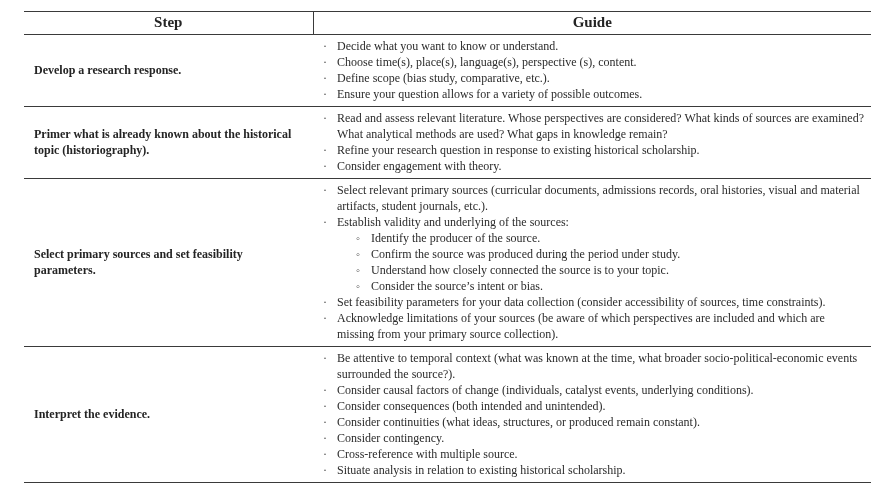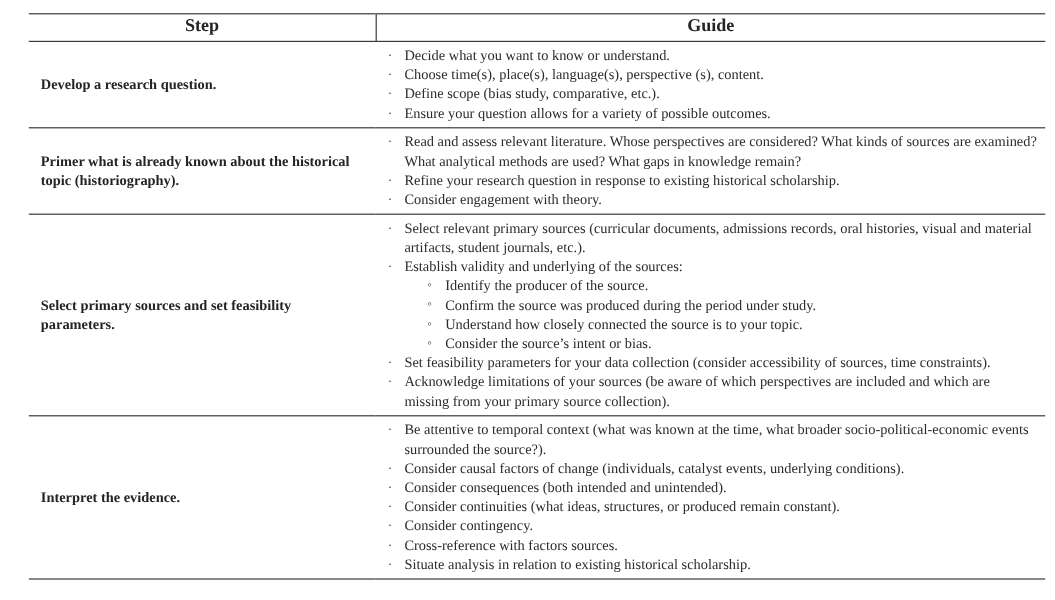--- a/index.html
+++ b/index.html
@@ -94,21 +94,21 @@
       <col class="c-guide">
     </colgroup>
     <thead>
       <tr>
         <th class="step-col">Step</th>
         <th class="guide-col">Guide</th>
       </tr>
     </thead>
     <tbody id="table-body">
         <tr>
-          <td class="step">Develop a research question.</td>
+          <td class="step">Develop a research response.</td>
           <td class="guide">
             <div class="guide-item level1">
               <span class="bullet">·</span>
               <span class="text">Decide what you want to know or understand.</span>
             </div>
             <div class="guide-item level1">
               <span class="bullet">·</span>
               <span class="text">Choose time(s), place(s), language(s), perspective (s), content.</span>
             </div>
             <div class="guide-item level1">
@@ -193,21 +193,21 @@
             <div class="guide-item level1">
               <span class="bullet">·</span>
               <span class="text">Consider continuities (what ideas, structures, or produced remain constant).</span>
             </div>
             <div class="guide-item level1">
               <span class="bullet">·</span>
               <span class="text">Consider contingency.</span>
             </div>
             <div class="guide-item level1">
               <span class="bullet">·</span>
-              <span class="text">Cross-reference with factors sources.</span>
+              <span class="text">Cross-reference with multiple source.</span>
             </div>
             <div class="guide-item level1">
               <span class="bullet">·</span>
               <span class="text">Situate analysis in relation to existing historical scholarship.</span>
             </div>
           </td>
         </tr>
       </tbody>
   </table>
 </div>

